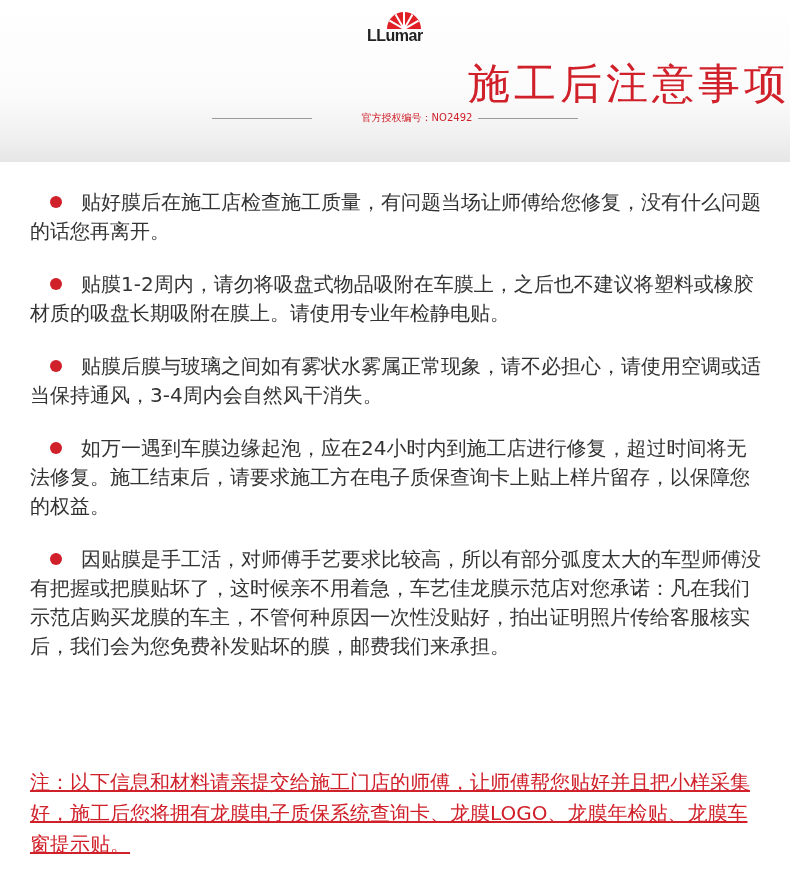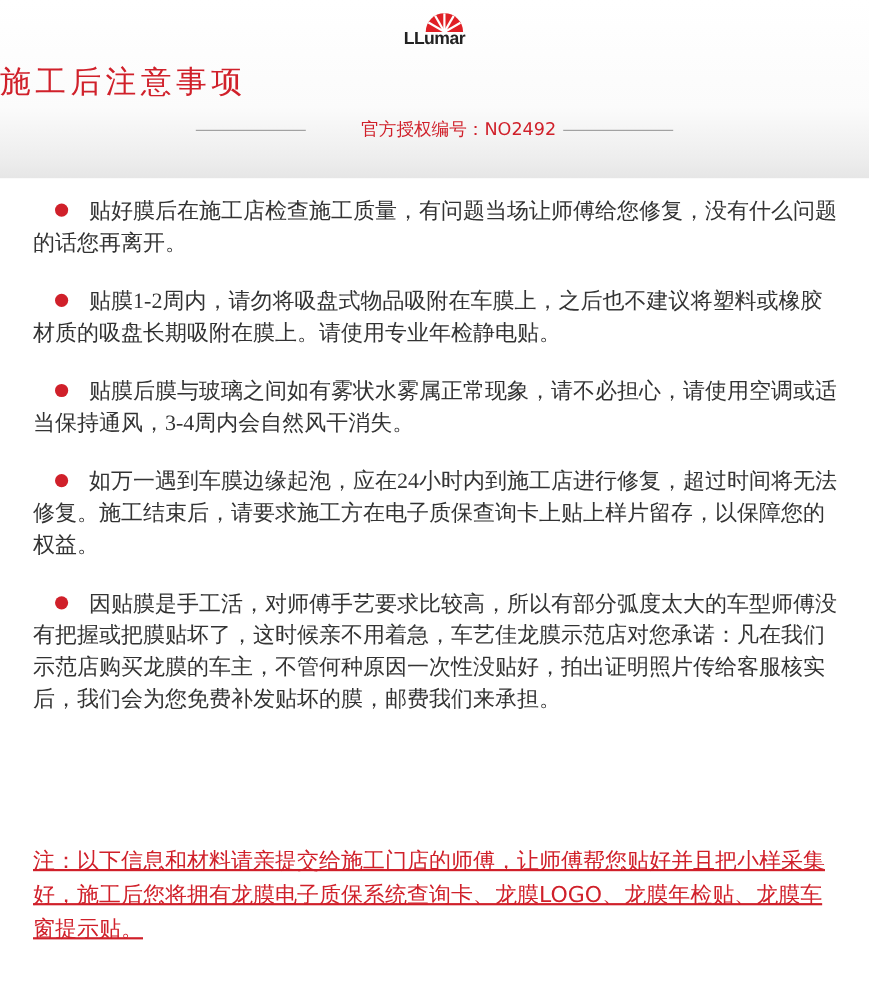--- a/index.html
+++ b/index.html
@@ -6,29 +6,29 @@
   body { width:790px; height:892px; background:#ffffff; overflow:hidden;
          font-family:"DejaVu Sans","Liberation Sans",sans-serif; color:#333; }
   .header { position:relative; height:162px;
             background:linear-gradient(to bottom,#ffffff 0%,#fbfbfb 60%,#eeeeee 88%,#e6e6e6 100%); }
   .logo { position:absolute; left:367px; top:12px; width:60px; height:34px; }
   .logo .fan { position:absolute; left:20px; top:0; width:34px; height:17px;
                background:#e02026; border-radius:17px 17px 0 0; overflow:hidden; }
   .logo .fan i { position:absolute; bottom:0; left:16px; width:1.5px; height:17px; background:#fff; transform-origin:bottom center; }
   .logo .word { position:absolute; left:0; top:15px; font-family:"Liberation Sans",sans-serif;
                 font-weight:bold; font-size:16px; color:#222; letter-spacing:-0.5px; }
-  .title { position:absolute; left:0; right:0; top:56px; text-align:left;
-           font-size:28px; color:#d0202a; letter-spacing:4px; }
+  .title { position:absolute; left:0; right:0; top:56px; text-align:right;
+           font-size:42px; color:#d0202a; letter-spacing:4px;padding-left:16px; }
   .subtitle-row { position:absolute; top:110px; left:0; right:0; height:16px;
                   display:flex; align-items:center; justify-content:center; }
   .subtitle-row .line { width:100px; height:1px; background:#9a9a9a; }
   .subtitle-row .line.left { margin-right:6px; }
   .subtitle-row .line.right { margin-left:6px; }
-  .subtitle { font-size:16px; color:#d0202a;margin-left:44px; }
-  .content { position:absolute; left:30px; top:178px; width:735px;font-family:Liberation Serif, serif; }
+  .subtitle { font-size:10px; color:#d0202a;margin-left:44px; }
+  .content { position:absolute; left:30px; top:188px; width:735px; }
   .item { font-size:20px; line-height:29px; margin-bottom:24px; color:#333; }
   .item .bullet { display:inline-block; width:12px; height:12px; border-radius:50%;
                   background:#d0202a; margin-left:20px; margin-right:19px; vertical-align:1px; }
   .note { position:absolute; left:30px; top:767px; width:735px; font-size:20px;
           line-height:31px; color:#d0202a;text-decoration:underline; }
 </style>
 </head>
 <body>
 
 <div class="header">

